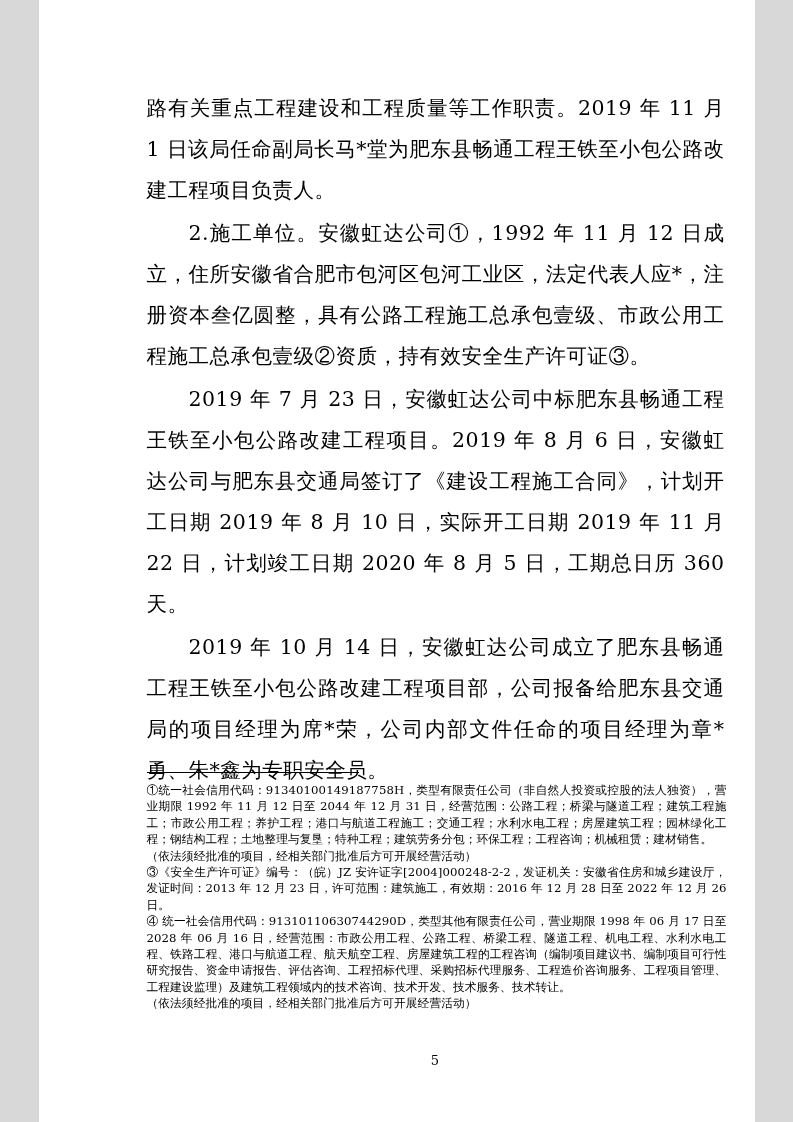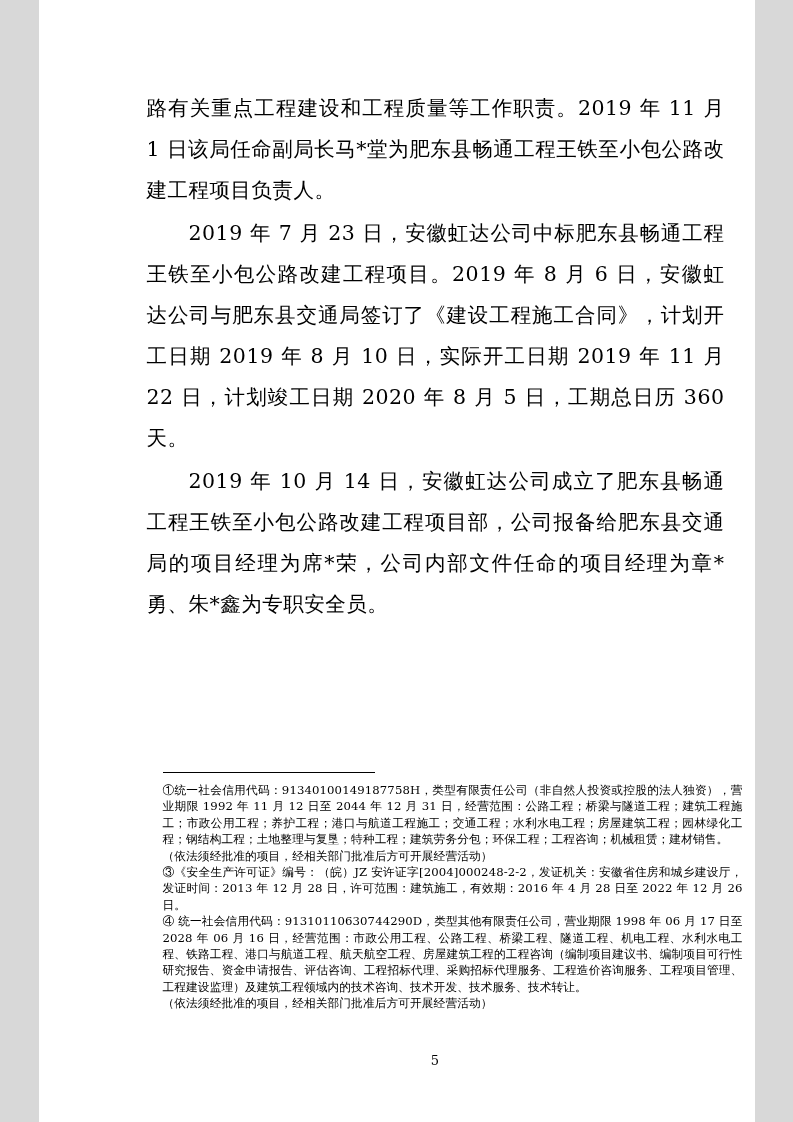--- a/index.html
+++ b/index.html
@@ -32,21 +32,21 @@
     text-align: justify;
     text-justify: inter-ideograph;
     letter-spacing: 0.5px;
     color: #000;
   }
   .body-text p.indent {
     text-indent: 42px;
   }
   .footnote-area {
     position: absolute;
-    left: 124px;
+    left: 108px;
     top: 772px;
     width: 580px;
   }
   .fn-rule {
     width: 212px;
     height: 0;
     border-top: 1px solid #000;
     margin-bottom: 9px;
   }
   .footnote-area p {
@@ -69,29 +69,30 @@
   }
 </style>
 </head>
 <body>
 
 <div class="page">
 
   <div class="content">
     <div class="body-text">
       <p>路有关重点工程建设和工程质量等工作职责。2019 年 11 月 1 日该局任命副局长马*堂为肥东县畅通工程王铁至小包公路改建工程项目负责人。</p>
+      <p class="indent">2.施工单位。安徽虹达公司①，1992 年 11 月 12 日成立，住所安徽省合肥市包河区包河工业区，法定代表人应*，注册资本叁亿圆整，具有公路工程施工总承包壹级、市政公用工程施工总承包壹级②资质，持有效安全生产许可证③。</p>
       <p class="indent">2019 年 7 月 23 日，安徽虹达公司中标肥东县畅通工程王铁至小包公路改建工程项目。2019 年 8 月 6 日，安徽虹达公司与肥东县交通局签订了《建设工程施工合同》，计划开工日期 2019 年 8 月 10 日，实际开工日期 2019 年 11 月 22 日，计划竣工日期 2020 年 8 月 5 日，工期总日历 360 天。</p>
       <p class="indent">2019 年 10 月 14 日，安徽虹达公司成立了肥东县畅通工程王铁至小包公路改建工程项目部，公司报备给肥东县交通局的项目经理为席*荣，公司内部文件任命的项目经理为章*勇、朱*鑫为专职安全员。</p>
     </div>
   </div>
 
   <div class="footnote-area">
     <div class="fn-rule"></div>
     <p>①统一社会信用代码：91340100149187758H，类型有限责任公司（非自然人投资或控股的法人独资），营业期限 1992 年 11 月 12 日至 2044 年 12 月 31 日，经营范围：公路工程；桥梁与隧道工程；建筑工程施工；市政公用工程；养护工程；港口与航道工程施工；交通工程；水利水电工程；房屋建筑工程；园林绿化工程；钢结构工程；土地整理与复垦；特种工程；建筑劳务分包；环保工程；工程咨询；机械租赁；建材销售。</p>
     <p>（依法须经批准的项目，经相关部门批准后方可开展经营活动）</p>
-    <p>③《安全生产许可证》编号：（皖）JZ 安许证字[2004]000248-2-2，发证机关：安徽省住房和城乡建设厅，发证时间：2013 年 12 月 28 日，许可范围：建筑施工，有效期：2016 年 4 月 28 日至 2022 年 12 月 26 日。</p>
+    <p>③《安全生产许可证》编号：（皖）JZ 安许证字[2004]000248-2-2，发证机关：安徽省住房和城乡建设厅，发证时间：2013 年 12 月 23 日，许可范围：建筑施工，有效期：2016 年 12 月 28 日至 2022 年 12 月 26 日。</p>
     <p>④ 统一社会信用代码：91310110630744290D，类型其他有限责任公司，营业期限 1998 年 06 月 17 日至 2028 年 06 月 16 日，经营范围：市政公用工程、公路工程、桥梁工程、隧道工程、机电工程、水利水电工程、铁路工程、港口与航道工程、航天航空工程、房屋建筑工程的工程咨询（编制项目建议书、编制项目可行性研究报告、资金申请报告、评估咨询、工程招标代理、采购招标代理服务、工程造价咨询服务、工程项目管理、工程建设监理）及建筑工程领域内的技术咨询、技术开发、技术服务、技术转让。</p>
     <p>（依法须经批准的项目，经相关部门批准后方可开展经营活动）</p>
   </div>
 
   <div class="page-number">5</div>
 
 </div>
 
 </body></html>

